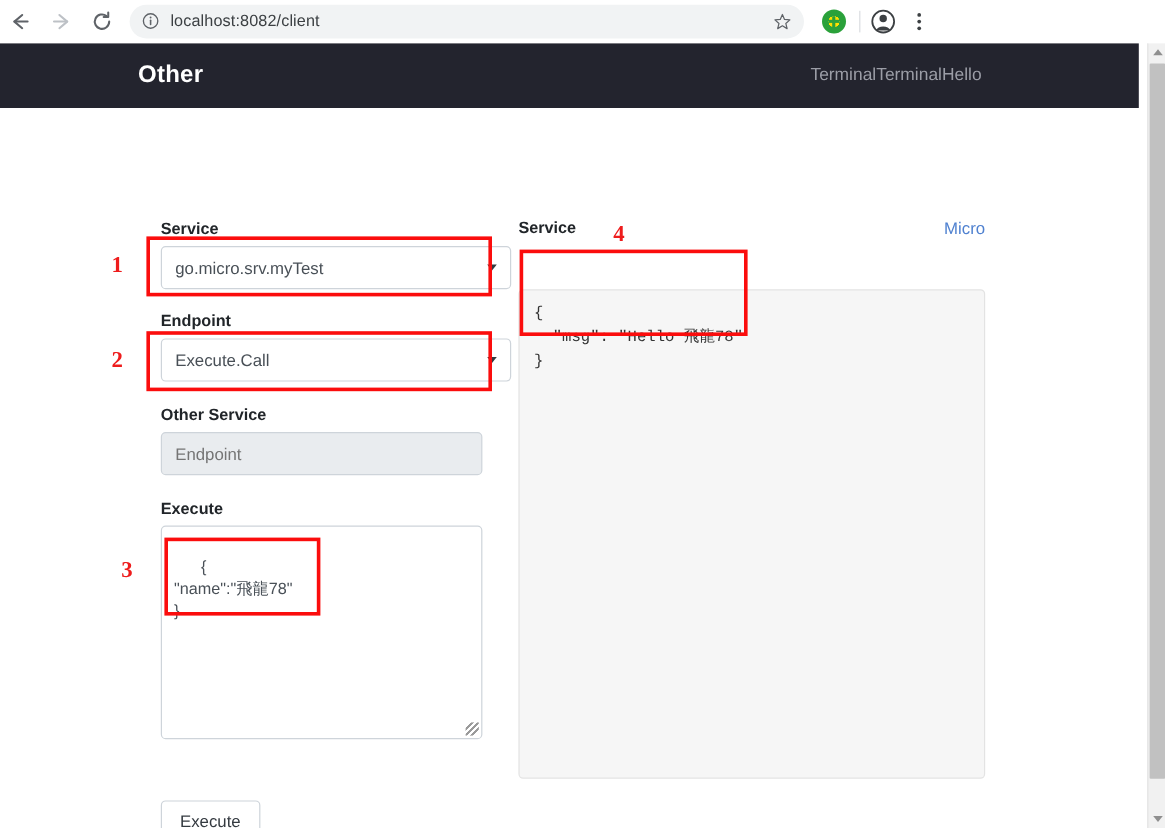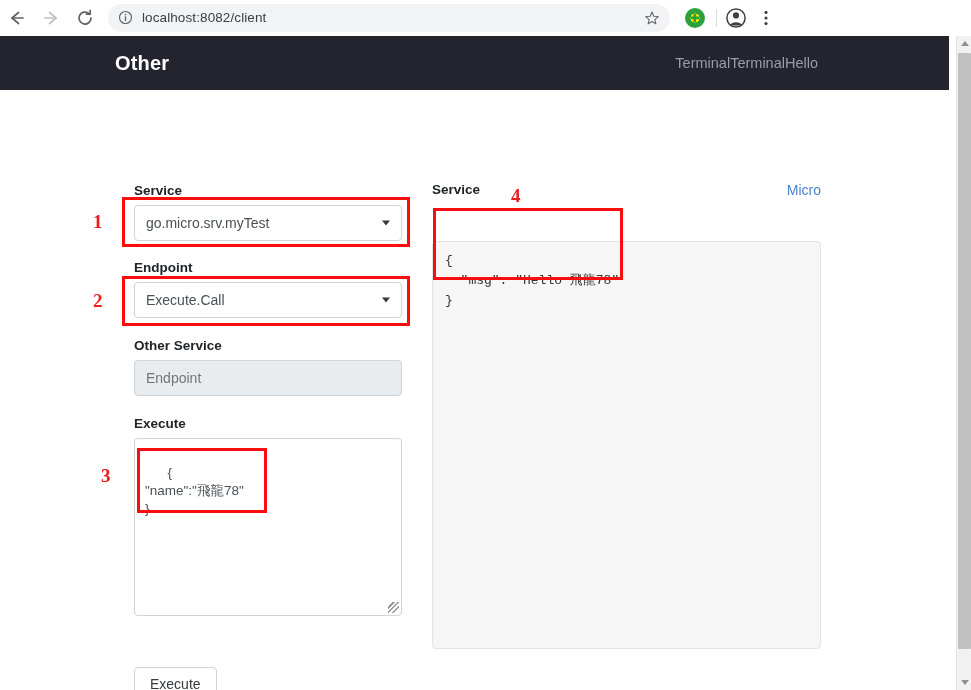--- a/index.html
+++ b/index.html
@@ -144,21 +144,21 @@
   .field-label {
     font-size: 13.5px;
     font-weight: bold;
     color: #212529;
     margin: 0 0 6px 0;
     line-height: 17px;
   }
 
   .select-box {
     position: relative;
-    width: 268px; height: 36px;
+    width: 292px; height: 36px;
     border: 1px solid #ced4da;
     border-radius: 4px;
     background: #ffffff;
     display: flex; align-items: center;
     padding: 0 26px 0 11px;
     font-size: 14px;
     color: #495057;
   }
   .select-box .caret {
     position: absolute; right: 11px; top: 50%;

